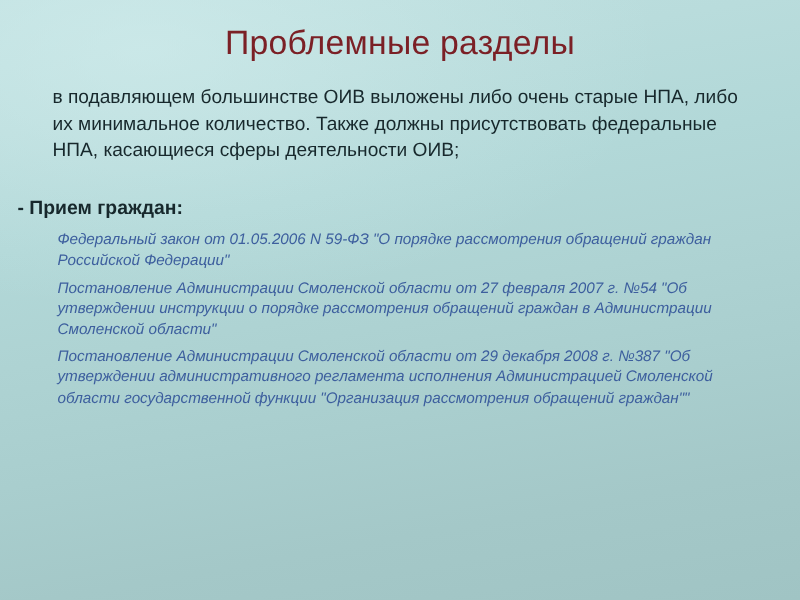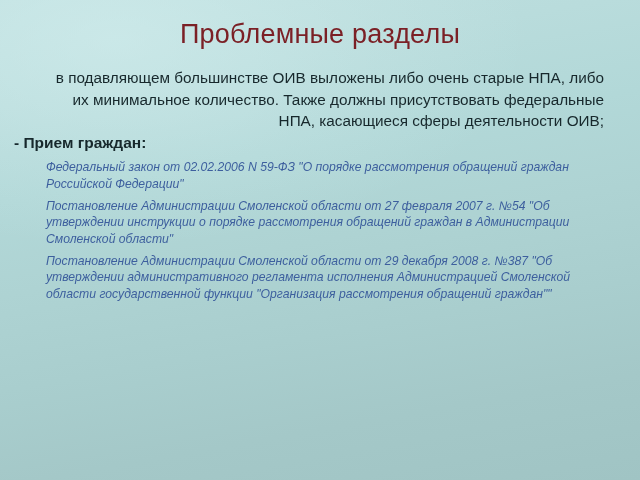--- a/index.html
+++ b/index.html
@@ -66,30 +66,30 @@
     width: 612px;
   }
   .bullet-head {
     color: #17282c;
     font-size: 15.5px;
     font-weight: bold;
     line-height: 1.45;
     margin: 0 0 1px 0;
   }
   .bullet-head.indent-a { padding-left: 16px; text-indent: -16px; margin-left: 10px;}
-  .bullet-head.indent-b { padding-left: 12px; text-indent: -12px; margin-left: 0px;}
+  .bullet-head.indent-b { padding-left: 12px; text-indent: -12px; margin-left: 0px; margin-top: 24px;}
   .para {
     color: #17282c;
     font-size: 15.3px;
     font-weight: 400;
     line-height: 1.415;
     margin: 0 0 0 0;
     padding-left: 28px;
     padding-right: 22px;
-    text-align: right;
+    text-align: left;
   }
   .para.p1 { margin-top: 1px; }
   .para.p2 { margin-top: 2px; padding-right: 6px; }
   .ref-list {
     margin-top: 5px;
     padding-left: 32px;
     padding-right: 32px;
   }
   .ref {
     color: #3d5f9e;
@@ -111,20 +111,20 @@
 
     <div class="body-block">
 
 
       <p class="para p1">в подавляющем большинстве ОИВ выложены либо очень старые НПА, либо их минимальное количество. Также должны присутствовать федеральные НПА, касающиеся сферы деятельности ОИВ;</p>
 
       <p class="bullet-head indent-b">- Прием граждан:</p>
 
 
       <div class="ref-list">
-        <p class="ref">Федеральный закон от 02.02.2006 N 59-ФЗ "О порядке рассмотрения обращений граждан Российской Федерации"</p>
+        <p class="ref">Федеральный закон от 01.05.2006 N 59-ФЗ "О порядке рассмотрения обращений граждан Российской Федерации"</p>
         <p class="ref">Постановление Администрации Смоленской области от 27 февраля 2007 г. №54 "Об утверждении инструкции о порядке рассмотрения обращений граждан в Администрации Смоленской области"</p>
         <p class="ref"> Постановление Администрации Смоленской области от 29 декабря 2008 г. №387 "Об утверждении административного регламента исполнения Администрацией Смоленской области государственной функции "Организация рассмотрения обращений граждан""</p>
       </div>
 
     </div>
   </div>
 </div>
 
 </body></html>

